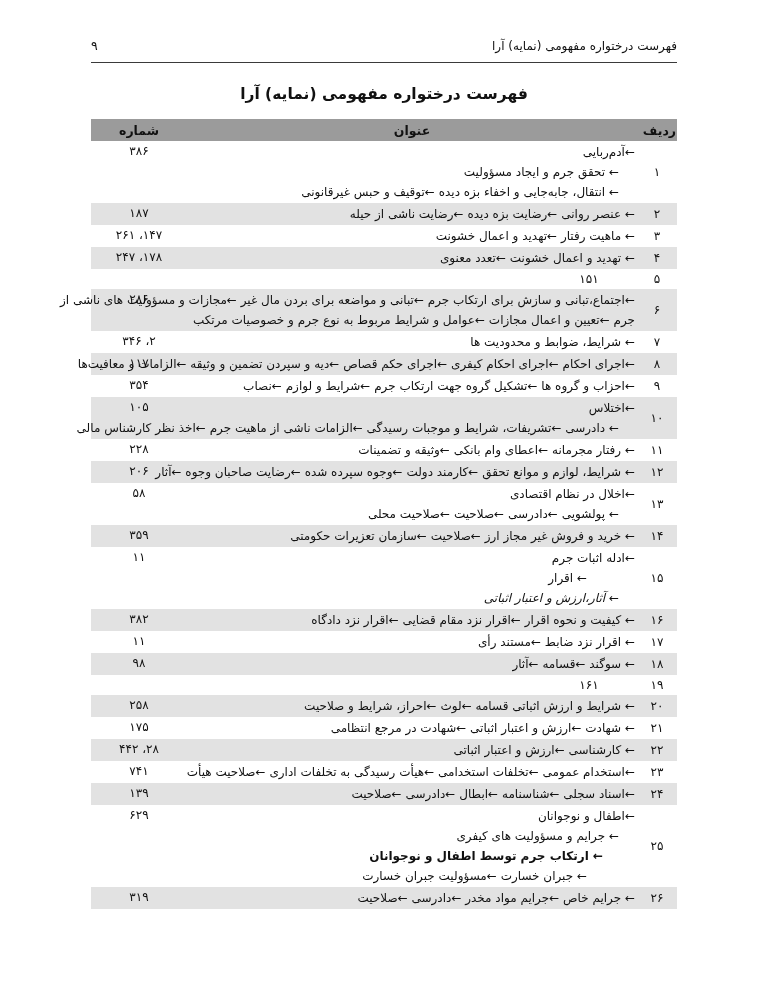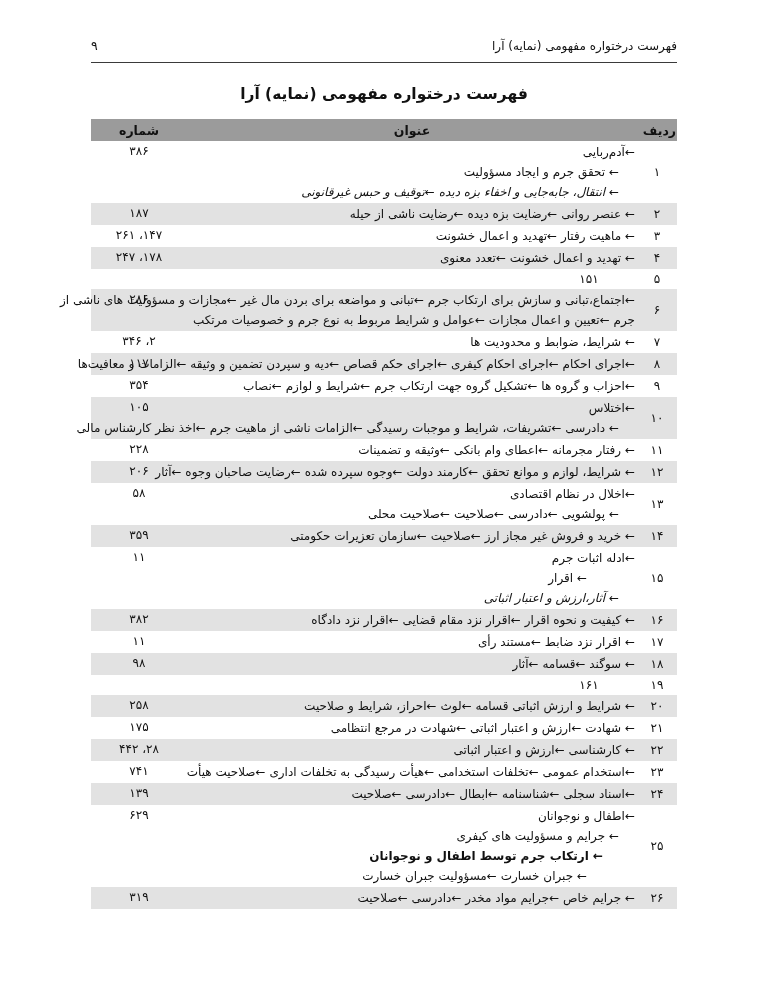--- a/index.html
+++ b/index.html
@@ -93,21 +93,21 @@
       <div class="cell-radif">ردیف</div>
       <div class="cell-title">عنوان</div>
       <div class="cell-num">شماره</div>
     </div>
     <div id="tbody">
         <div class="row">
           <div class="cell-radif">۱</div>
           <div class="cell-title">
             <div class="line">←آدم‌ربایی</div>
             <div class="line" style="padding-right: 16px;">← تحقق جرم و ایجاد مسؤولیت</div>
-            <div class="line" style="padding-right: 16px; font-style: italic;">← انتقال، جابه‌جایی و اخفاء بزه دیده ←توقیف و حبس غیرقانونی</div>
+            <div class="line" style="padding-right: 16px;">← انتقال، جابه‌جایی و اخفاء بزه دیده ←توقیف و حبس غیرقانونی</div>
           </div>
           <div class="cell-num">۳۸۶</div>
         </div>
         <div class="row shaded">
           <div class="cell-radif">۲</div>
           <div class="cell-title">
             <div class="line">← عنصر روانی ←رضایت بزه دیده ←رضایت ناشی از حیله</div>
           </div>
           <div class="cell-num">۱۸۷</div>
         </div>

